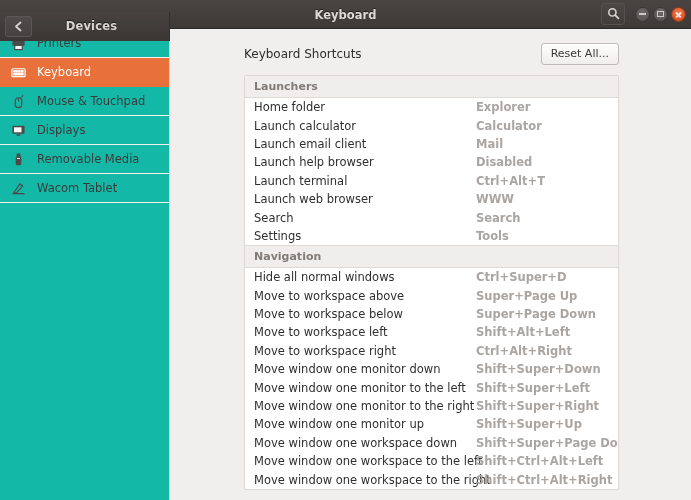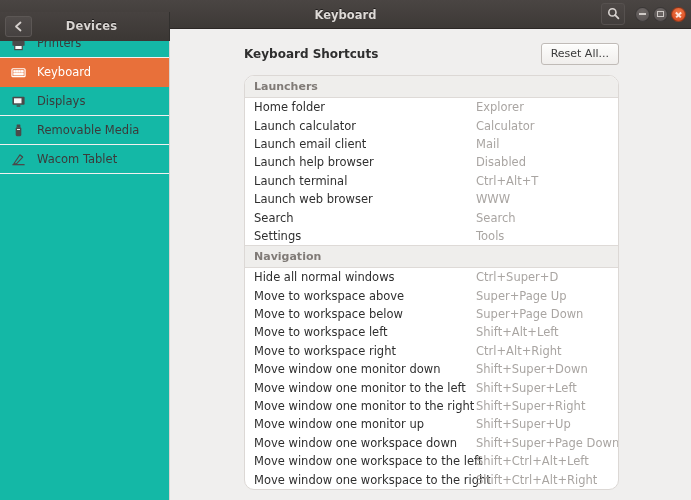--- a/index.html
+++ b/index.html
@@ -86,53 +86,53 @@
   .side-item.selected { background: #e8703a; color: #ffffff; border-bottom-color: #e8703a; }
   .side-item.selected .ico svg { stroke: #fff; fill: #fff; }
 
   
   .main {
     flex: 1; background: #f0efee; overflow: hidden;
     padding: 14px 72px 0 74px;
     position: relative;
   }
   .main-head { display: flex; align-items: center; justify-content: space-between; margin-bottom: 10px; height: 22px; }
-  .main-title { font-size: 12px; font-weight: bold; color: #2e2e2e; }
+  .main-title { font-size: 12px; font-weight: normal; color: #2e2e2e; }
   .reset-btn {
     font-size: 11px; color: #3a3a3a;
     padding: 3px 9px 4px;
     border: 1px solid #c0bbb7; border-radius: 3px;
     background: linear-gradient(to bottom, #fdfdfc 0%, #f0eeec 100%);
     cursor: pointer;
     box-shadow: 0 1px 0 rgba(255,255,255,.8) inset;
     text-align: center;
   }
 
   .list {
     background: #ffffff;
     border: 1px solid #dcd8d5;
-    border-radius: 10px;
+    border-radius: 2px;
     overflow: hidden;
   }
   .group-head {
     background: #efeeec;
     border-bottom: 1px solid #dedad7;
     font-size: 11px; font-weight: bold; color: #807b77;
     padding: 4px 8px 4px 9px;
   }
   .group-head.later { border-top: 1px solid #dedad7; }
   .row {
     display: flex; align-items: center;
     height: 18.4px;
     font-size: 11.5px;
     padding-left: 9px;
     cursor: pointer;
   }
   .row .name { color: #2f2f2f; width: 222px; flex: 0 0 222px; white-space: nowrap; }
-  .row .accel { color: #a9a5a2; white-space: nowrap; }
+  .row .accel { color: #a9a5a2; white-space: nowrap; font-weight: bold; }
 </style>
 </head>
 <body>
 
 <div class="window">
 
   <div class="titlebar">
 
     <div class="tb-left">
       <div class="back-btn">
@@ -192,20 +192,30 @@
             <rect x="3" y="6" width="1.6" height="1.6" fill="#ffffff"></rect>
             <rect x="5.6" y="6" width="1.6" height="1.6" fill="#ffffff"></rect>
             <rect x="8.2" y="6" width="1.6" height="1.6" fill="#ffffff"></rect>
             <rect x="10.8" y="6" width="2.2" height="1.6" fill="#ffffff"></rect>
             <rect x="3" y="9" width="10" height="1.6" fill="#ffffff"></rect>
           </svg>
         </span>
         <span>Keyboard</span>
       </div>
 
+      <div class="side-item">
+        <span class="ico">
+          <svg width="15" height="15" viewBox="0 0 16 16">
+            <rect x="4.5" y="4" width="7" height="10.5" rx="3.5" fill="none" stroke="#4a4a4a" stroke-width="1.3"></rect>
+            <line x1="8" y1="4.4" x2="8" y2="8" stroke="#4a4a4a" stroke-width="1.2"></line>
+            <path d="M11 4 Q13 2 12.6 0.8" fill="none" stroke="#4a4a4a" stroke-width="1.1"></path>
+          </svg>
+        </span>
+        <span>Mouse &amp; Touchpad</span>
+      </div>
 
       <div class="side-item">
         <span class="ico">
           <svg width="15" height="15" viewBox="0 0 16 16">
             <rect x="1.5" y="3" width="13" height="8.5" rx="1" fill="#4a4a4a"></rect>
             <rect x="3.2" y="4.6" width="8" height="5.3" fill="#fbfafa"></rect>
             <rect x="6" y="12" width="4" height="1.6" fill="#4a4a4a"></rect>
           </svg>
         </span>
         <span>Displays</span>

